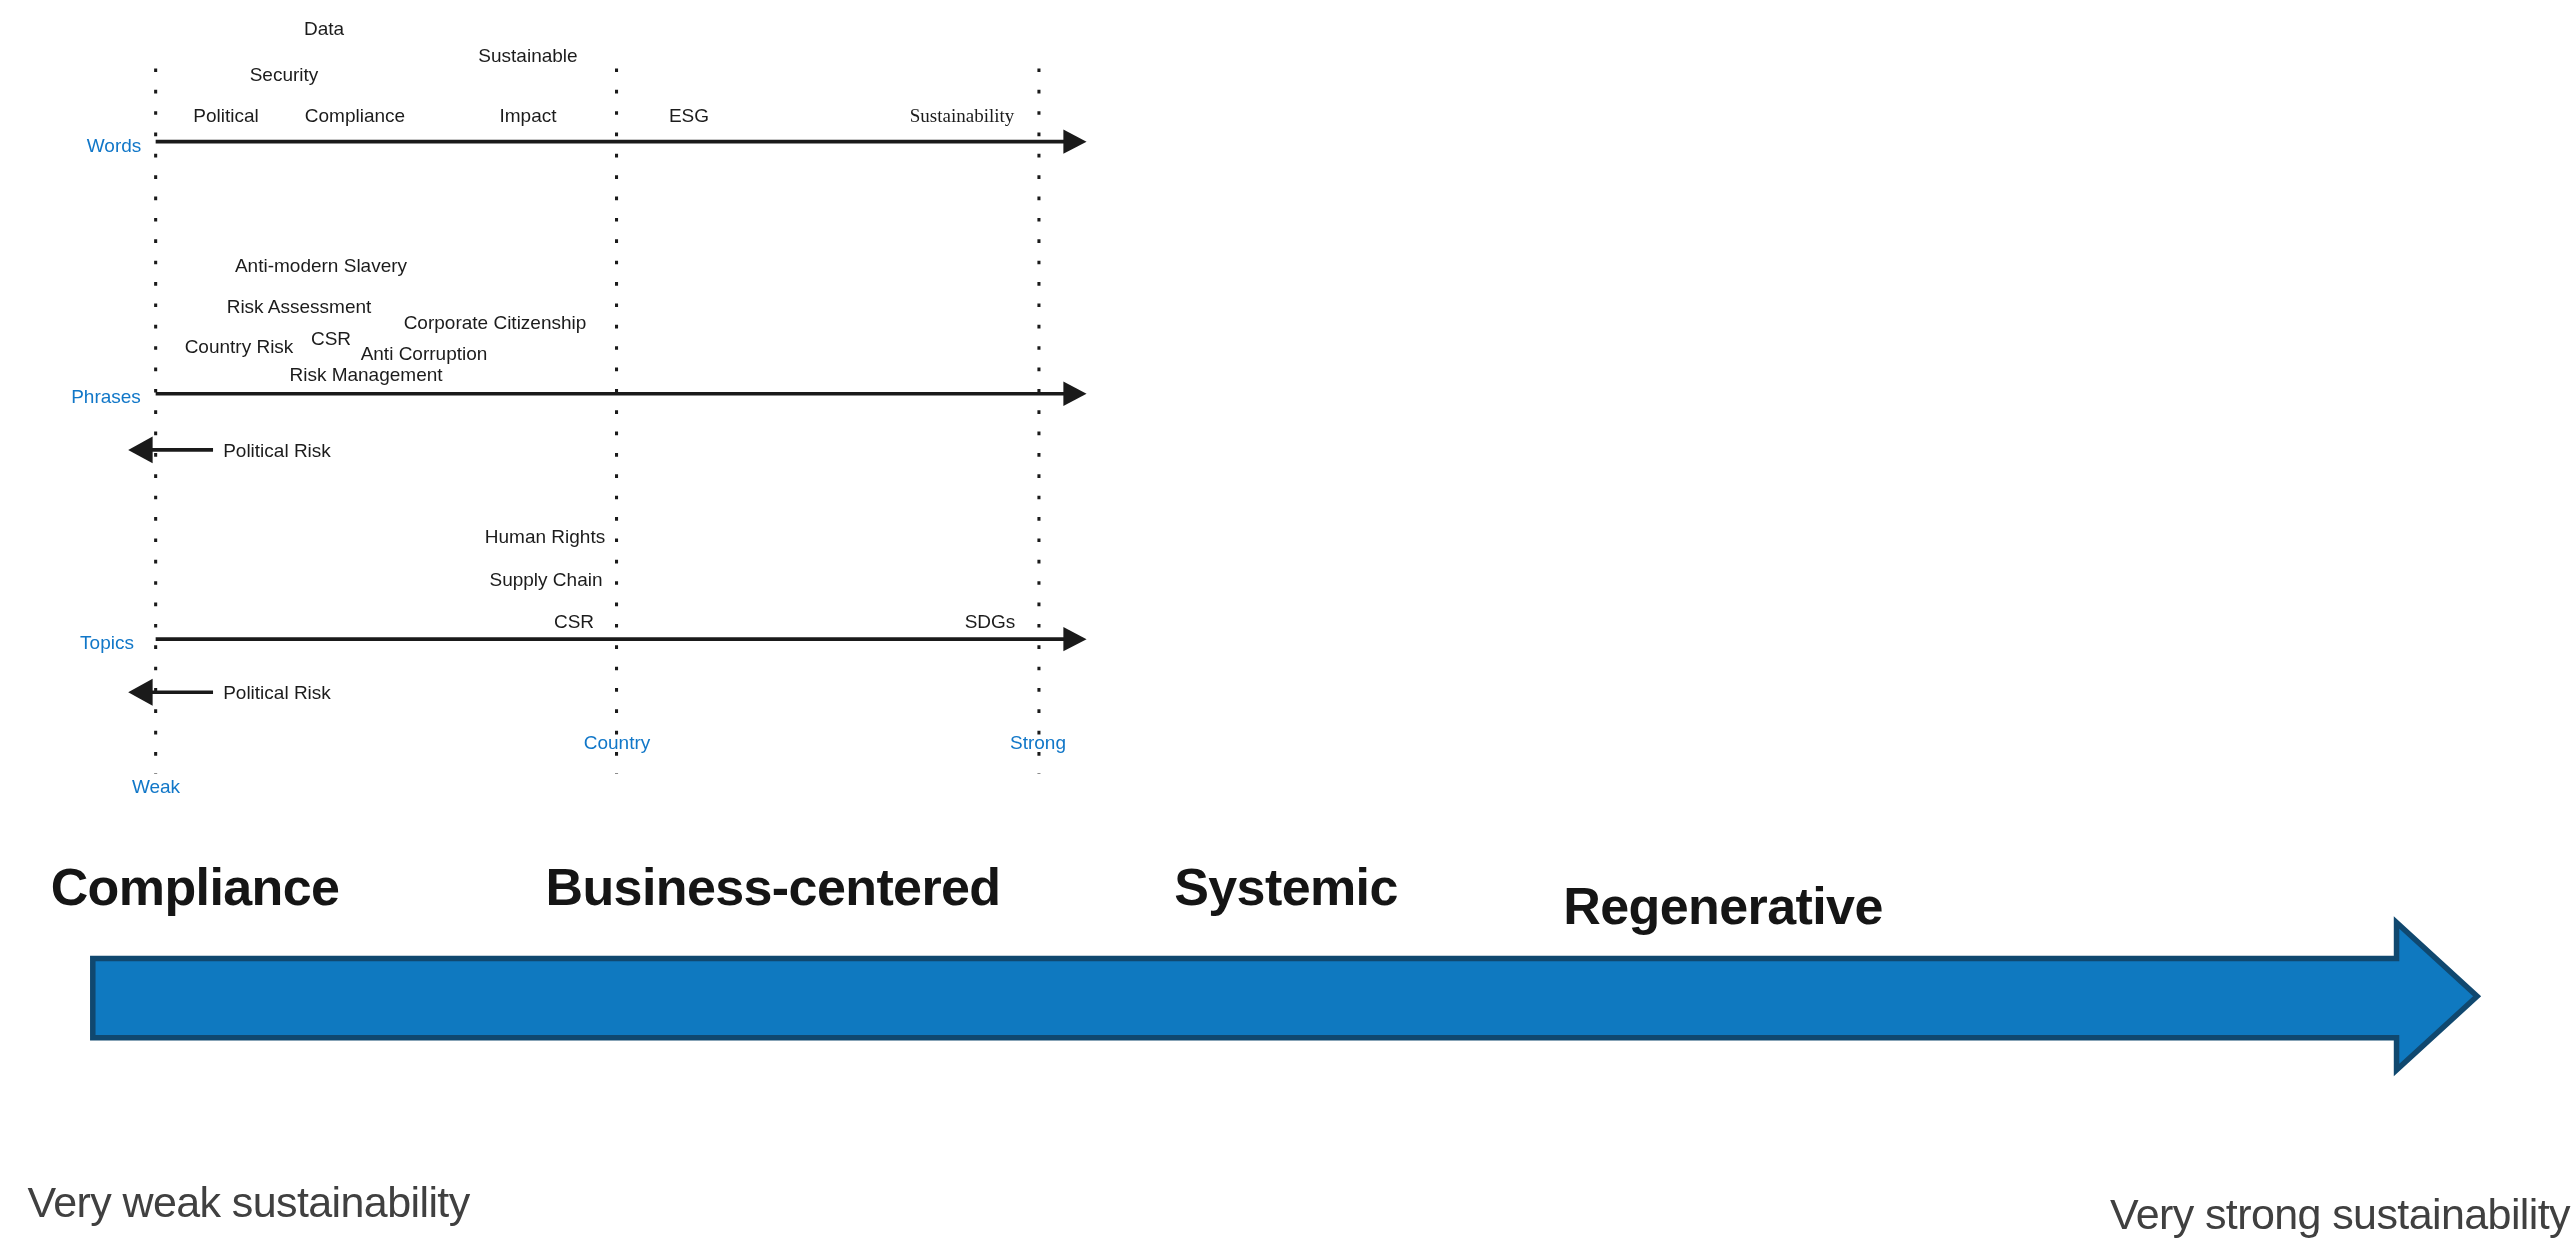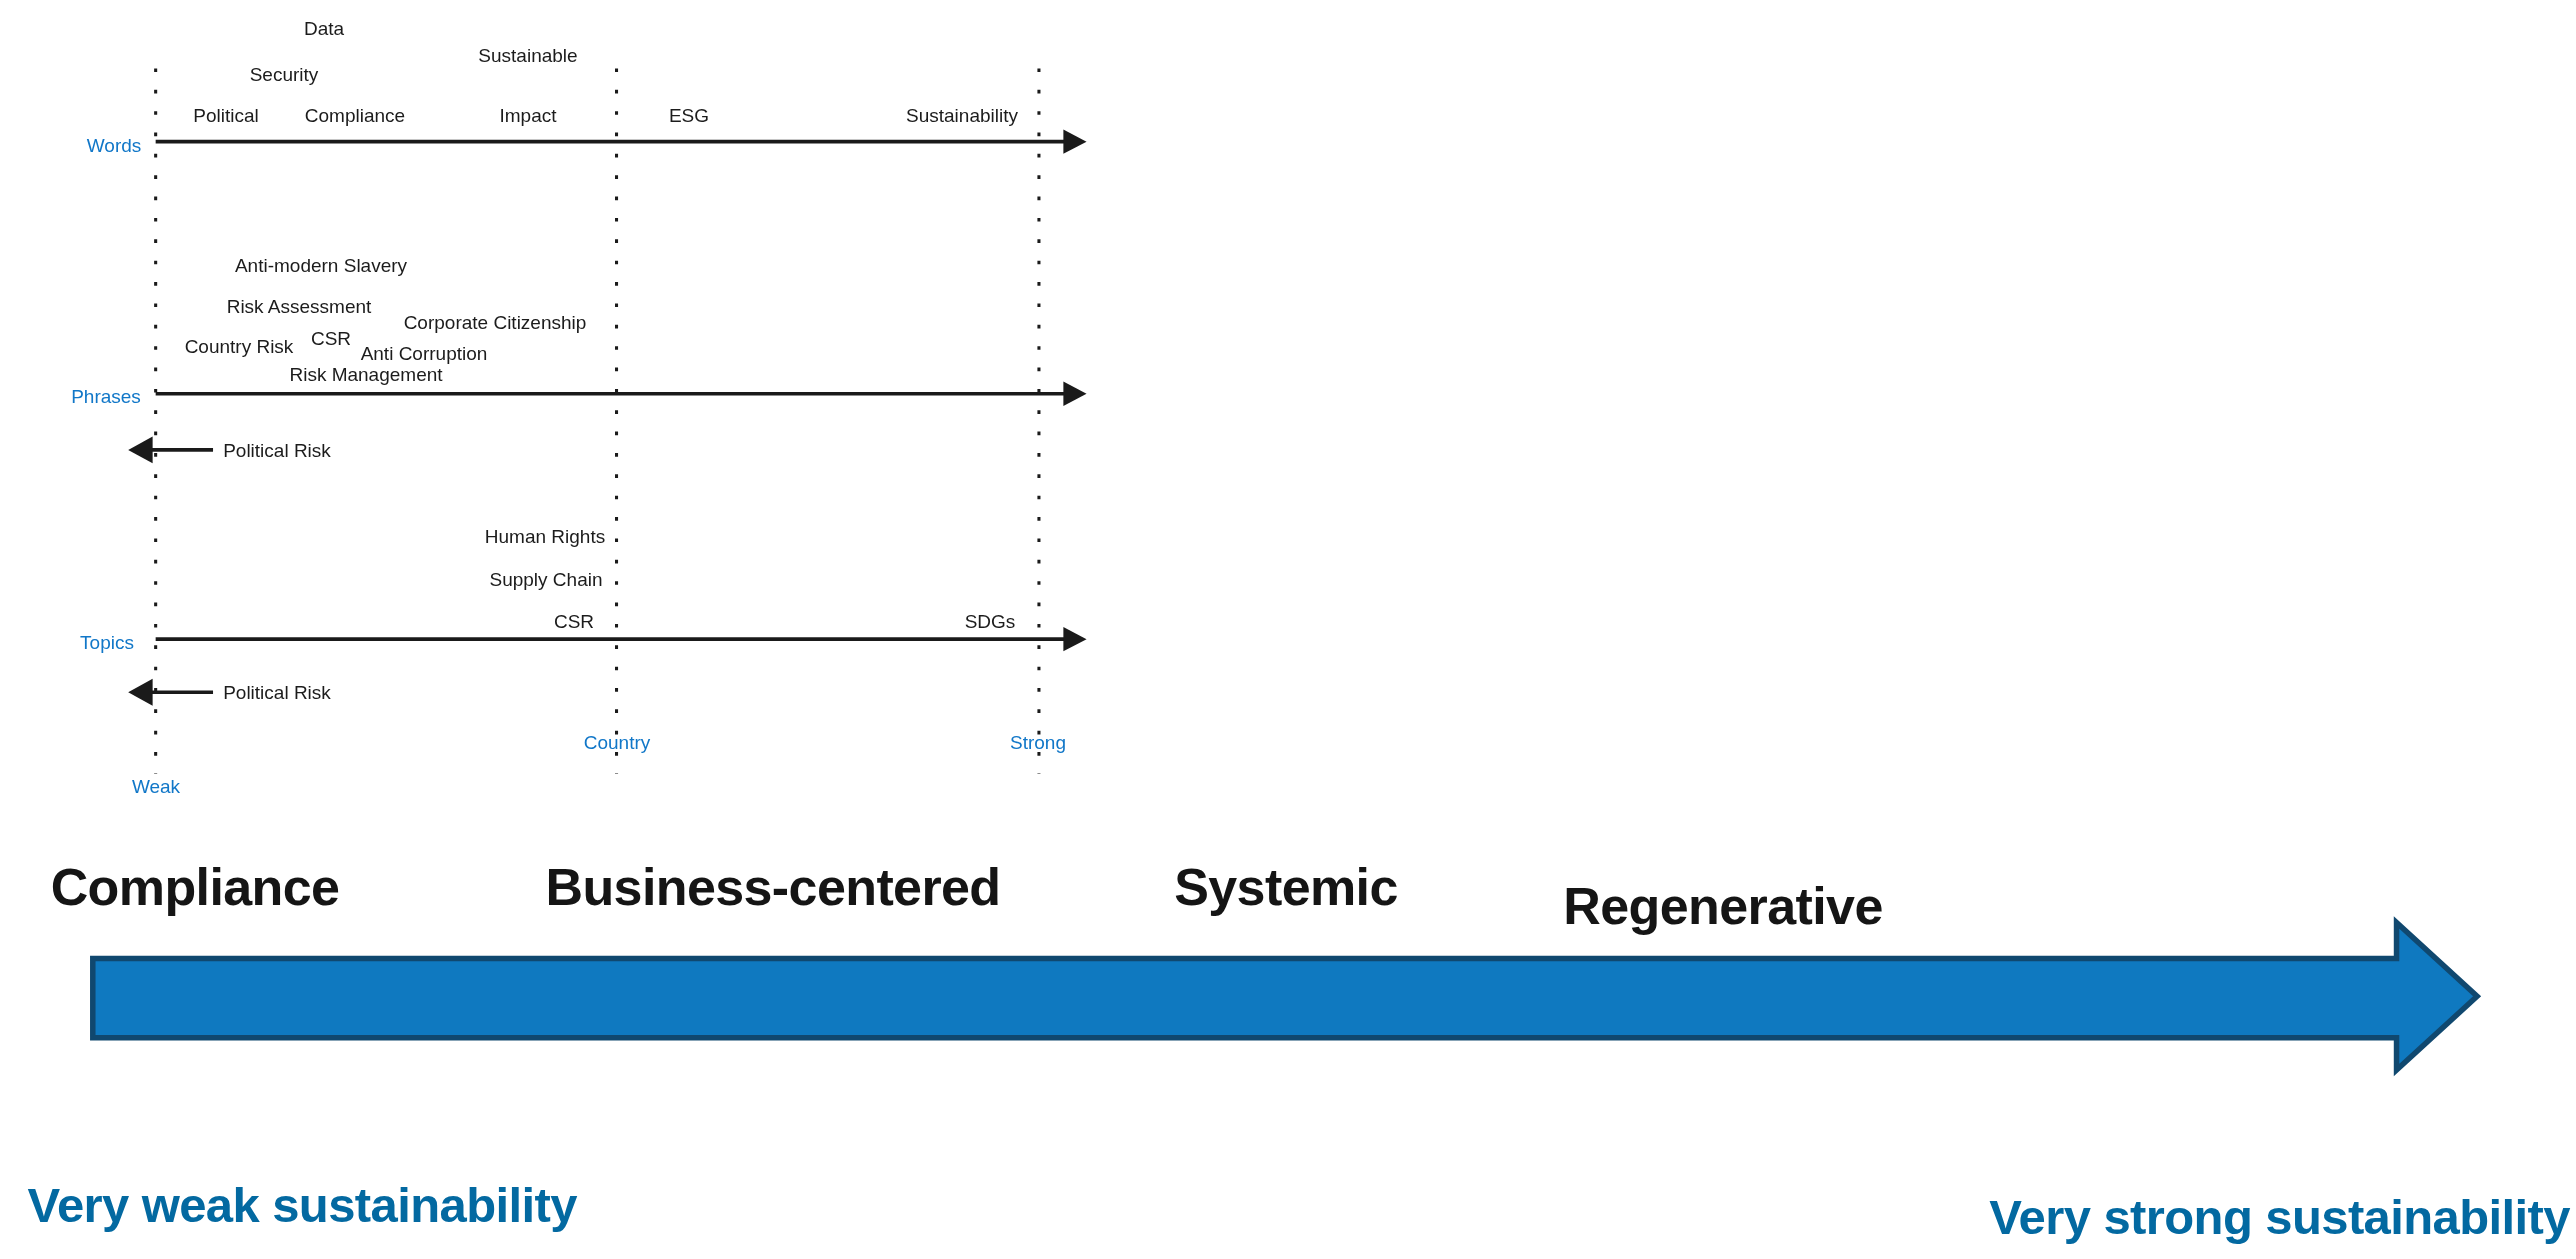--- a/index.html
+++ b/index.html
@@ -26,24 +26,24 @@
     white-space:nowrap;
     font-size:52px;
     font-weight:700;
     letter-spacing:-0.6px;
     color:#151515;
     line-height:1;
   }
   .caption{
     position:absolute;
     white-space:nowrap;
-    font-size:49px;
-    font-weight:700;
+    font-size:43px;
+    font-weight:400;
     letter-spacing:-0.6px;
-    color:#0369a1;
+    color:#404040;
     line-height:1;
   }
 </style>
 </head>
 <body>
 
 <div id="canvas">
 
   <svg id="fig-svg" viewBox="0 0 4220 2064">
 
@@ -73,21 +73,21 @@
   <div class="lbl blue" style="left:106px; top:396px;">Phrases</div>
   <div class="lbl blue" style="left:107px; top:642px;">Topics</div>
 
   <div class="lbl" style="left:226px;  top:115px;">Political</div>
   <div class="lbl" style="left:284px;  top:74px;">Security</div>
   <div class="lbl" style="left:324px;  top:27.5px;">Data</div>
   <div class="lbl" style="left:355px;  top:115px;">Compliance</div>
   <div class="lbl" style="left:528px;  top:55px;">Sustainable</div>
   <div class="lbl" style="left:528px;  top:115px;">Impact</div>
   <div class="lbl" style="left:689px; top:115px;">ESG</div>
-  <div class="lbl" style="left:962px; top:115px;">Sustainability</div>
+  <div class="lbl" style="left:962px; top:115px;font-family:Liberation Serif, serif;">Sustainability</div>
 
   <div class="lbl" style="left:321px; top:265px;text-align:center;">Anti-modern Slavery</div>
   <div class="lbl" style="left:299px; top:306px;">Risk Assessment</div>
   <div class="lbl" style="left:495px; top:322px;">Corporate Citizenship</div>
   <div class="lbl" style="left:331px; top:338px;">CSR</div>
   <div class="lbl" style="left:239px; top:346px;">Country Risk</div>
   <div class="lbl" style="left:424px; top:353px;">Anti Corruption</div>
   <div class="lbl" style="left:347px; top:374px;margin-left:19px;">Risk Management</div>
   <div class="lbl" style="left:277px; top:450px;">Political Risk</div>
 

